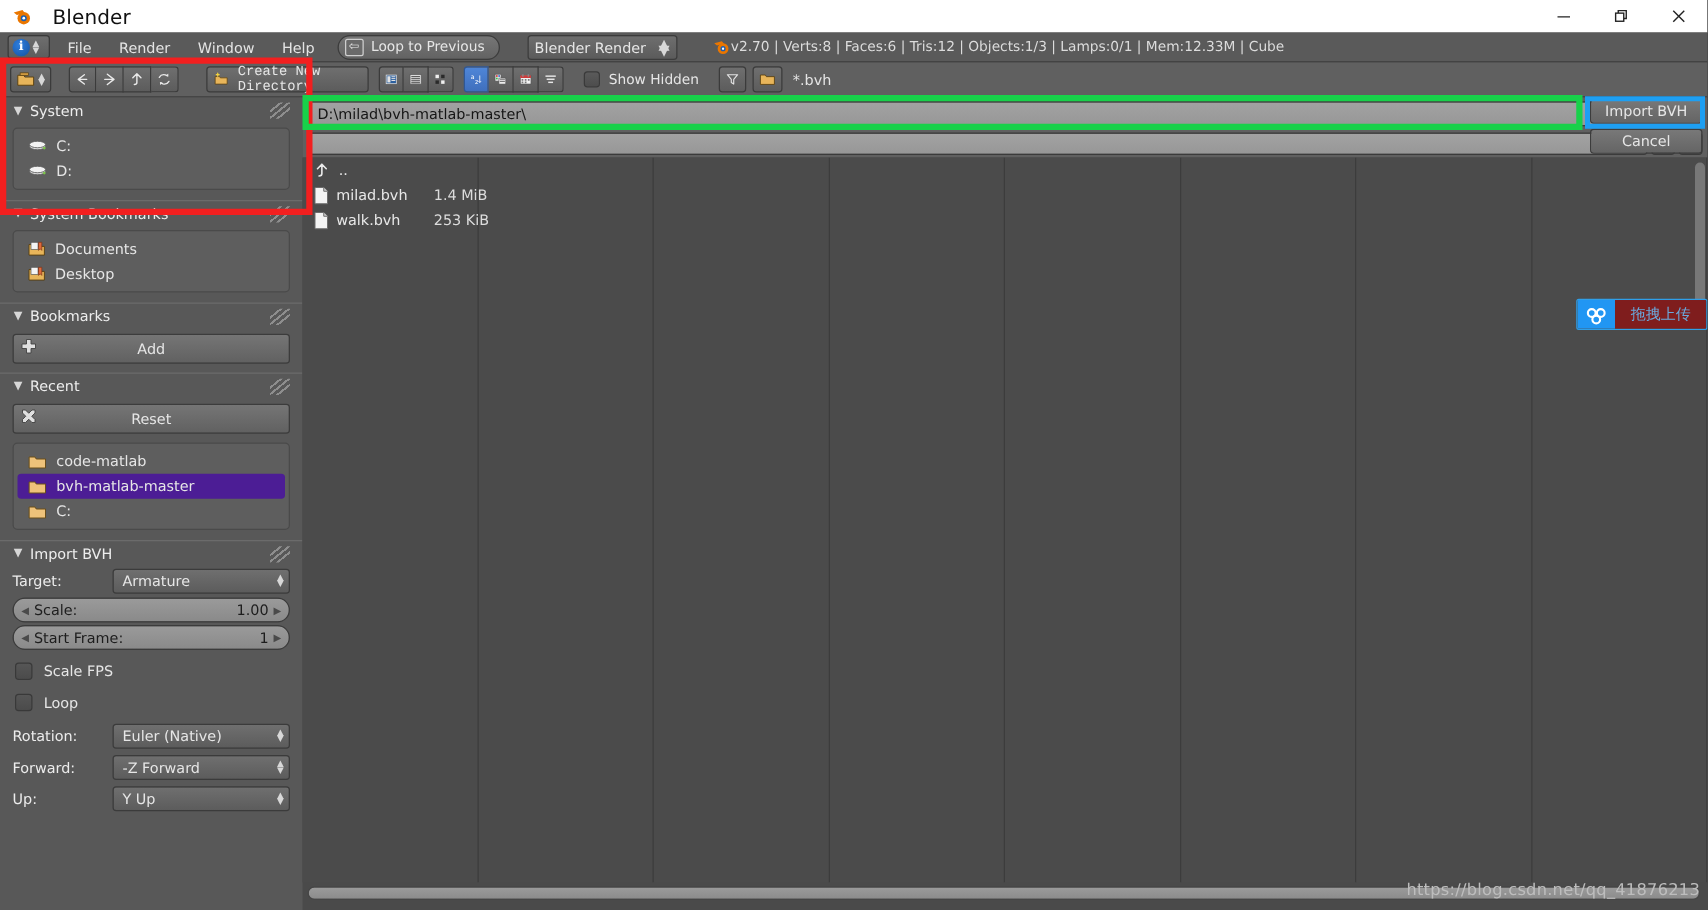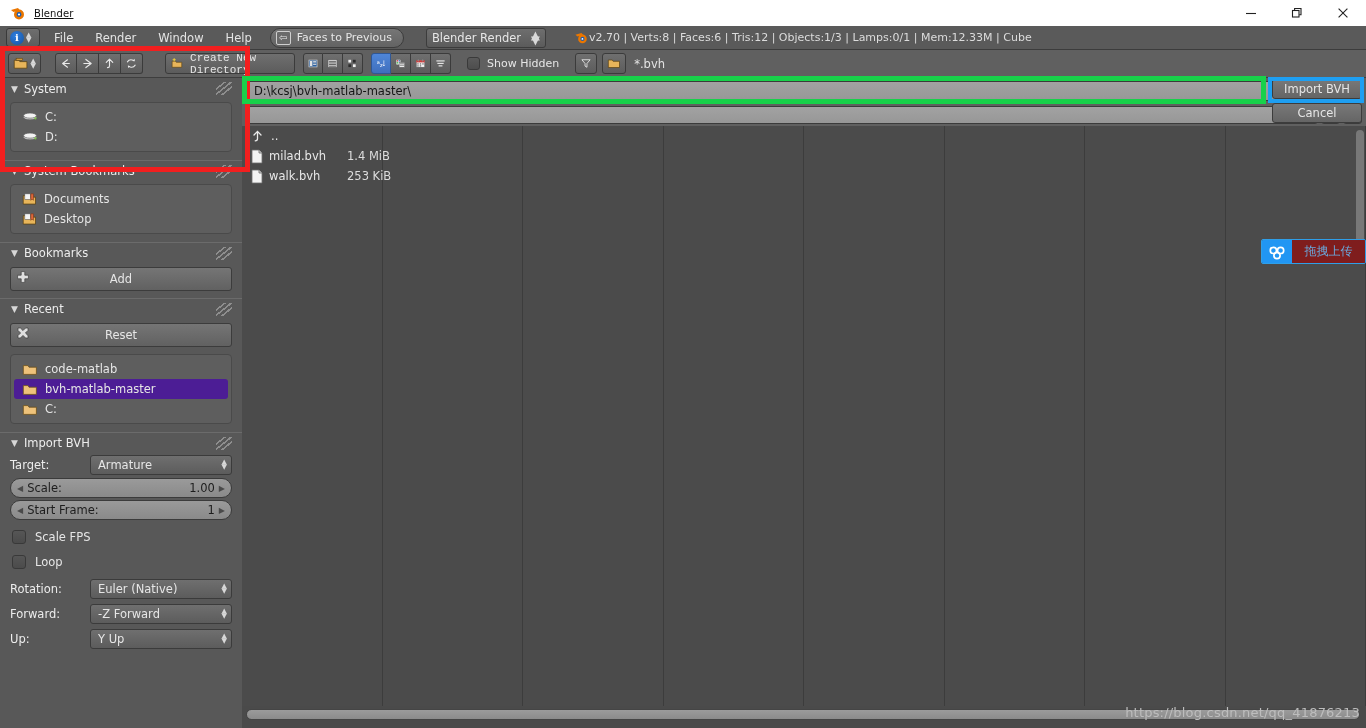--- a/index.html
+++ b/index.html
@@ -15,21 +15,21 @@
   #app { position: relative; width: 1366px; height: 728px; }
 
   
   .titlebar {
     position: absolute; left: 0; top: 0; width: 1366px; height: 26px;
     background: #ffffff; color: #1c1c1c;
     display: flex; align-items: center;
   }
   .titlebar .blender-logo { margin-left: 10px; width: 16px; height: 16px; display:block; }
   .titlebar .title-text {
-    margin-left: 8px; font-size: 10px; color: #111; letter-spacing: .1px; text-decoration: underline;
+    margin-left: 16px; font-size: 16px; color: #111; letter-spacing: .1px;
   }
   .winbtns { margin-left: auto; display: flex; height: 26px; }
   .winbtn {
     width: 46px; height: 26px; display: flex; align-items: center; justify-content: center;
     color: #222;
   }
   .winbtn svg { display: block; }
 
   
   .topbar {
@@ -308,21 +308,21 @@
         </span>
     </div>
     <div class="menu-items">
       <span class="menu-item">File</span>
       <span class="menu-item">Render</span>
       <span class="menu-item">Window</span>
       <span class="menu-item">Help</span>
     </div>
     <div class="backprev">
       <span class="glyph">⇦</span>
-      <span>Faces to Previous</span>
+      <span>Loop to Previous</span>
     </div>
     <div class="render-engine">
       <span>Blender Render</span>
       <span class="spin-arrows">
           <span>▲</span>
           <span>▼</span>
         </span>
     </div>
     <div class="status-strip">
       <svg class="scene-logo" viewBox="0 0 16 16">
@@ -637,21 +637,21 @@
         <span class="spin-arrows">
             <span>▲</span>
             <span>▼</span>
           </span>
       </div>
     </div>
   </div>
 
   <div class="pathrow">
     <div class="pathfield">
-      <span>D:\kcsj\bvh-matlab-master\</span>
+      <span>D:\milad\bvh-matlab-master\</span>
     </div>
   </div>
 
   <div class="filterrow">
     <div class="filterfield" placeholder=""></div>
     <div class="pmbtn">−</div>
     <div class="pmbtn">+</div>
   </div>
 
   <div class="actioncol">

